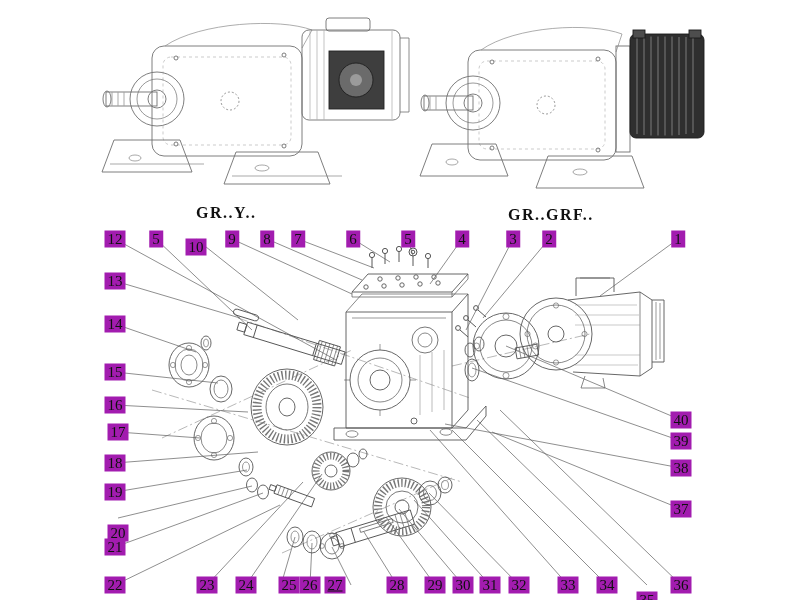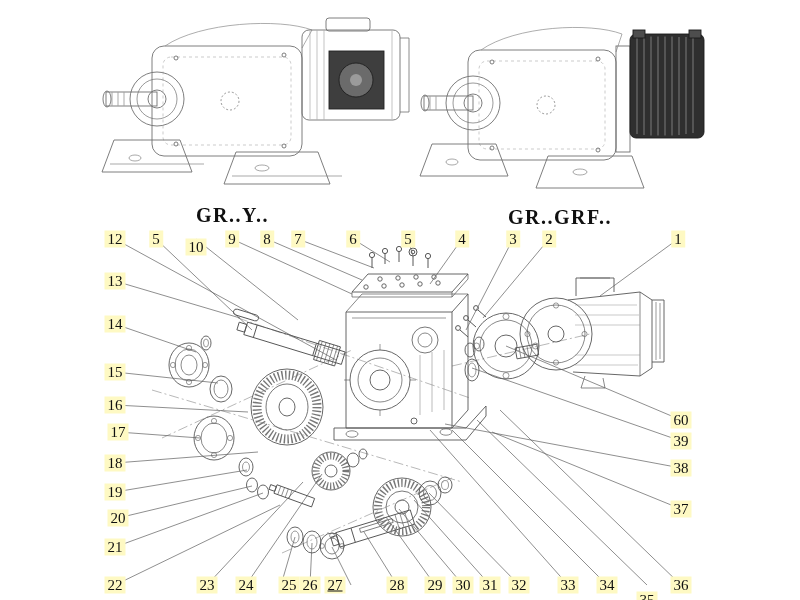--- a/index.html
+++ b/index.html
@@ -9,32 +9,32 @@
     width: 800px;
     height: 600px;
     background: #ffffff;
     overflow: hidden;
     font-family: "Liberation Serif", serif;
   }
   .layer { position: absolute; left: 0; top: 0; }
   .view-label {
     position: absolute;
     font-weight: bold;
-    font-size: 20px;
+    font-size: 16px;
     letter-spacing: 1.5px;
     color: #101010;
     white-space: nowrap;
   }
   .callout {
     position: absolute;
     transform: translate(-50%, -50%);
     font-size: 15px;
     line-height: 1;
     color: #101010;
-    background: #fef9c3;
+    background: #a21caf;
     padding: 1px 3px;
   }
   #leaders line { stroke-width: 0.7; }
 </style>
 </head>
 <body>
 
 <div class="canvas">
 
   <svg id="artwork" class="layer" width="800" height="600" viewBox="0 0 800 600">
@@ -341,38 +341,38 @@
       <div class="callout" style="left: 196px; top: 239px; margin-top: 8px;">10</div>
       <div class="callout" style="left: 156px; top: 239px;">5</div>
       <div class="callout" style="left: 115px; top: 239px;">12</div>
       <div class="callout" style="left: 115px; top: 281px;">13</div>
       <div class="callout" style="left: 115px; top: 324px;">14</div>
       <div class="callout" style="left: 115px; top: 372px;">15</div>
       <div class="callout" style="left: 115px; top: 405px;">16</div>
       <div class="callout" style="left: 118px; top: 432px;">17</div>
       <div class="callout" style="left: 115px; top: 463px;">18</div>
       <div class="callout" style="left: 115px; top: 492px;">19</div>
-      <div class="callout" style="left: 118px; top: 518px;">20</div>
+      <div class="callout" style="left: 118px; top: 533px;">20</div>
       <div class="callout" style="left: 115px; top: 547px;">21</div>
       <div class="callout" style="left: 115px; top: 585px;">22</div>
       <div class="callout" style="left: 207px; top: 585px;">23</div>
       <div class="callout" style="left: 246px; top: 585px;">24</div>
       <div class="callout" style="left: 289px; top: 585px;">25</div>
       <div class="callout" style="left: 310px; top: 585px;">26</div>
       <div class="callout" style="left: 335px; top: 585px; text-decoration: underline;">27</div>
       <div class="callout" style="left: 397px; top: 585px;">28</div>
       <div class="callout" style="left: 435px; top: 585px;">29</div>
       <div class="callout" style="left: 463px; top: 585px;">30</div>
       <div class="callout" style="left: 490px; top: 585px;">31</div>
       <div class="callout" style="left: 519px; top: 585px;">32</div>
       <div class="callout" style="left: 568px; top: 585px;">33</div>
       <div class="callout" style="left: 607px; top: 585px;">34</div>
       <div class="callout" style="left: 647px; top: 600px;">35</div>
       <div class="callout" style="left: 681px; top: 585px;">36</div>
       <div class="callout" style="left: 681px; top: 509px;">37</div>
       <div class="callout" style="left: 681px; top: 468px;">38</div>
       <div class="callout" style="left: 681px; top: 441px;">39</div>
-      <div class="callout" style="left: 681px; top: 420px;">60</div>
+      <div class="callout" style="left: 681px; top: 420px;">40</div>
     </div>
 
   <div class="view-label" style="left:196px; top:204px">GR..Y..</div>
   <div class="view-label" style="left:508px; top:206px">GR..GRF..</div>
 </div>
 
 </body></html>

